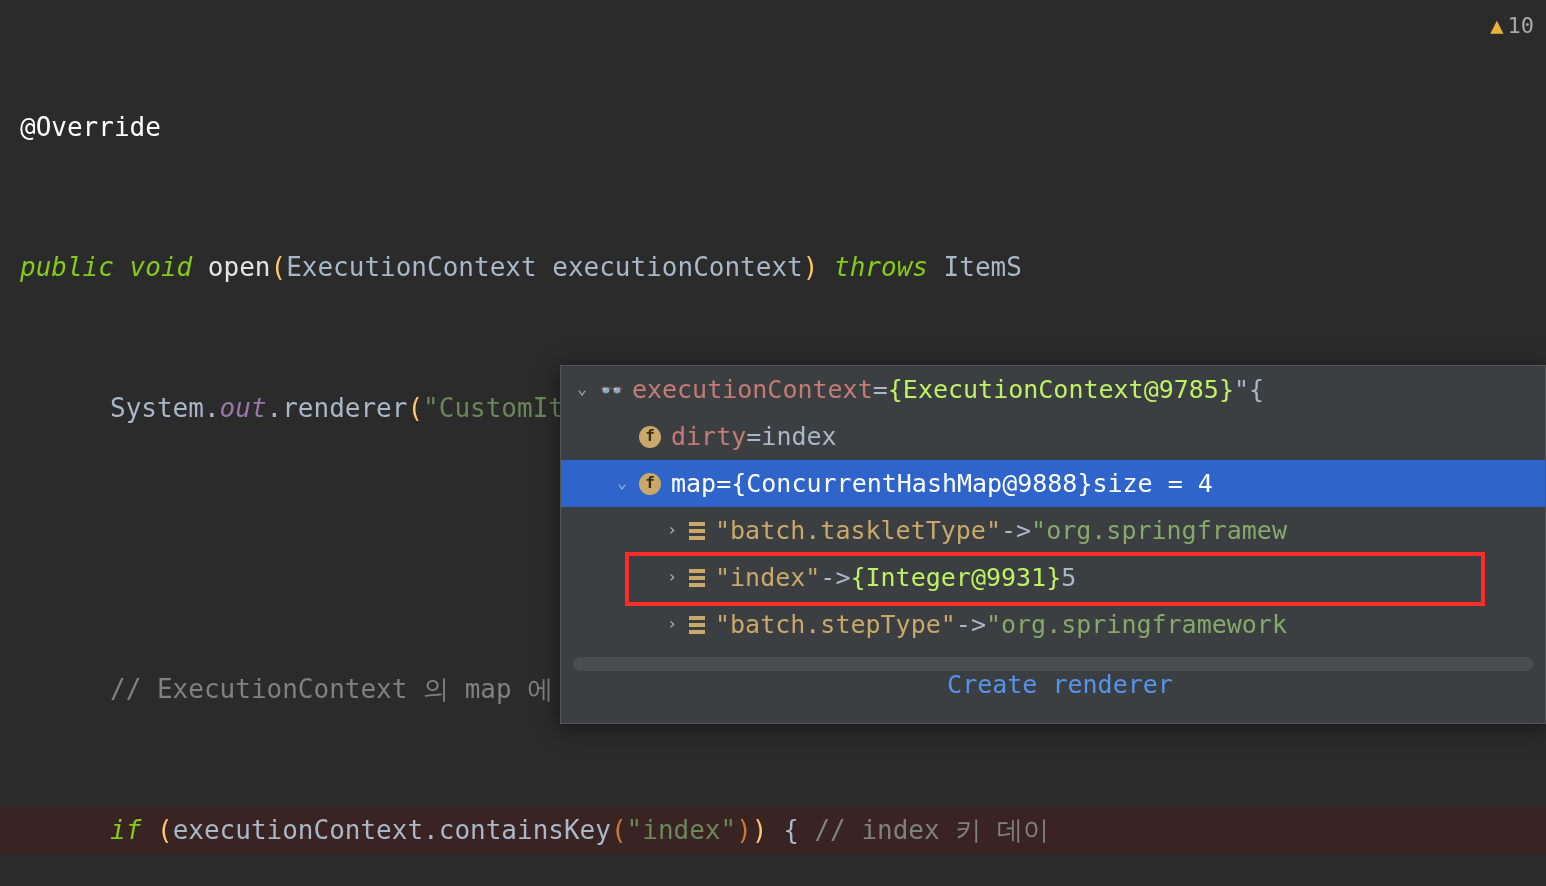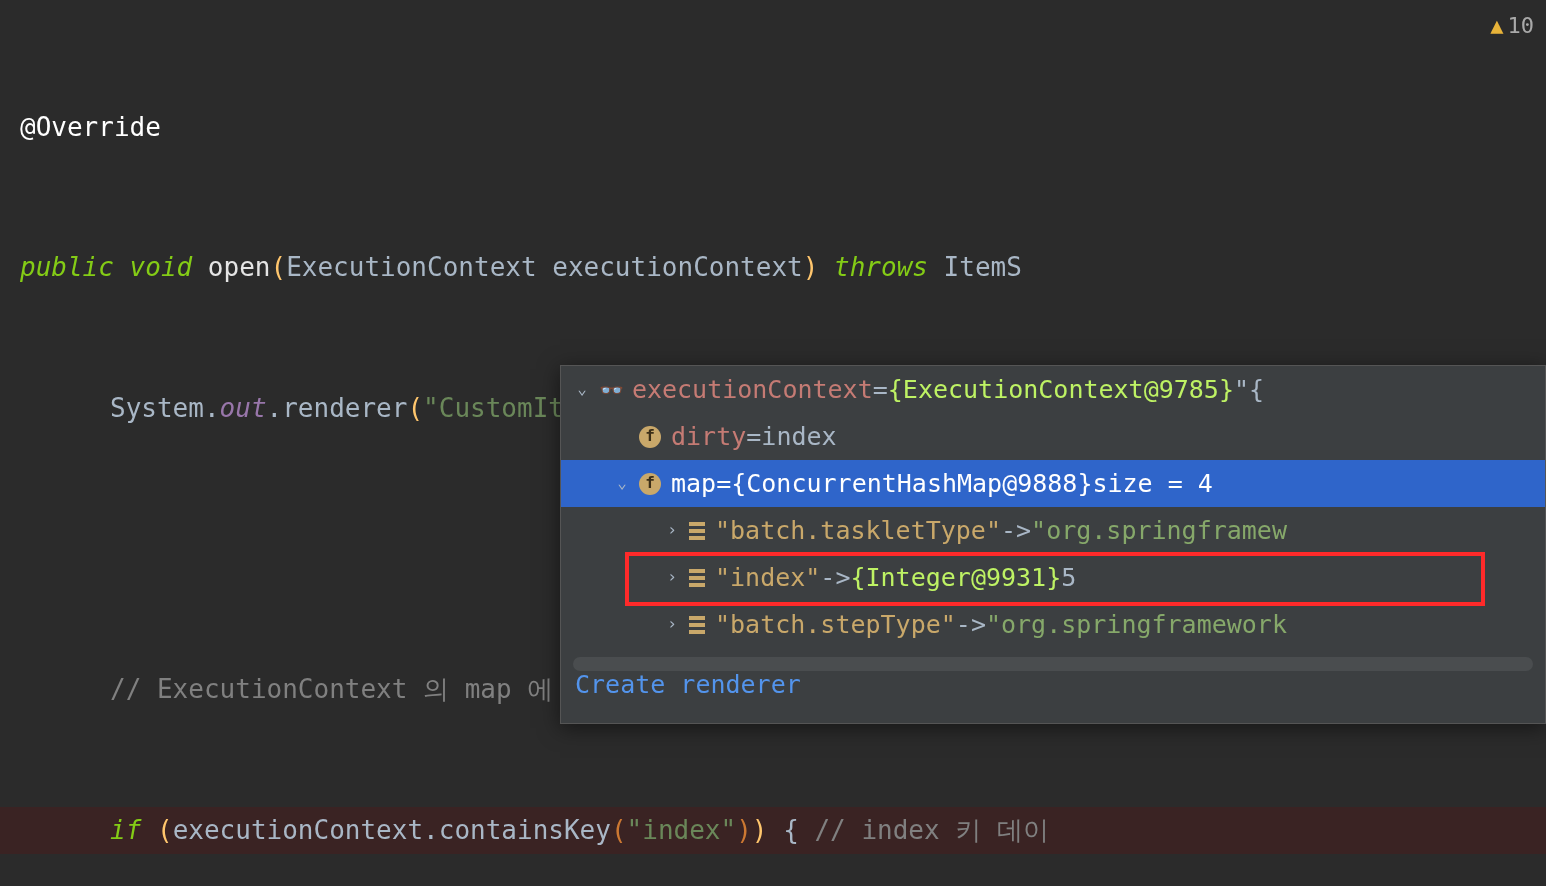--- a/index.html
+++ b/index.html
@@ -132,20 +132,21 @@
     left: 12px;
     right: 12px;
     height: 14px;
     background: #4a4d4f;
     border-radius: 7px;
   }
   .create-renderer {
     color: #5394ec;
     padding: 14px 0 6px 14px;
     font-size: 25px;
+    text-align: center;
   }
   .indent1 { padding-left: 50px; }
   .indent2 { padding-left: 100px; }
 </style>
 </head>
 <body>
 
 <div class="warning-badge">
   <span class="warning-icon">▲</span>
   <span>10</span>

